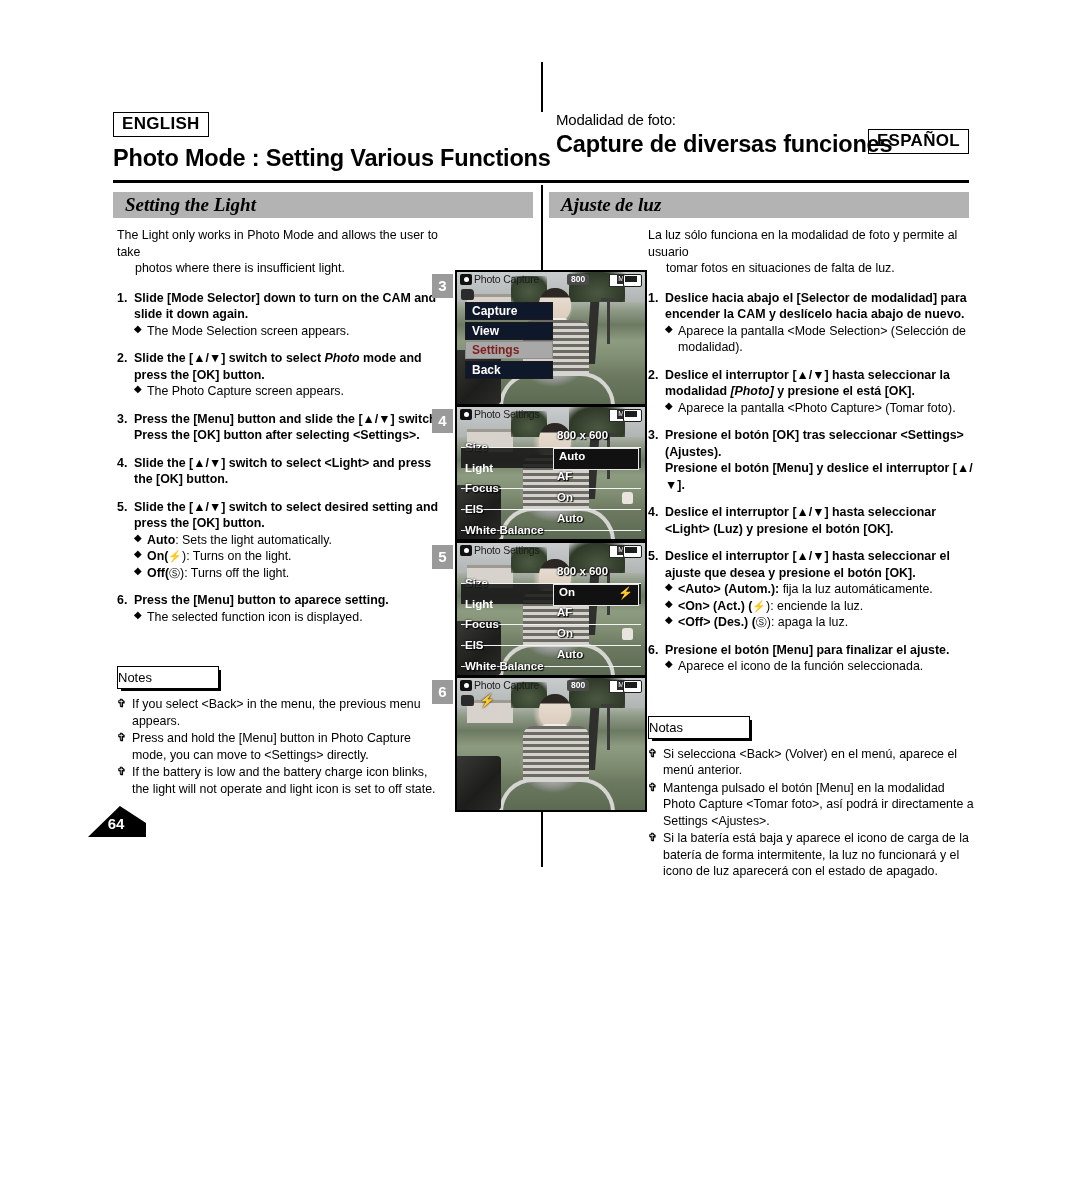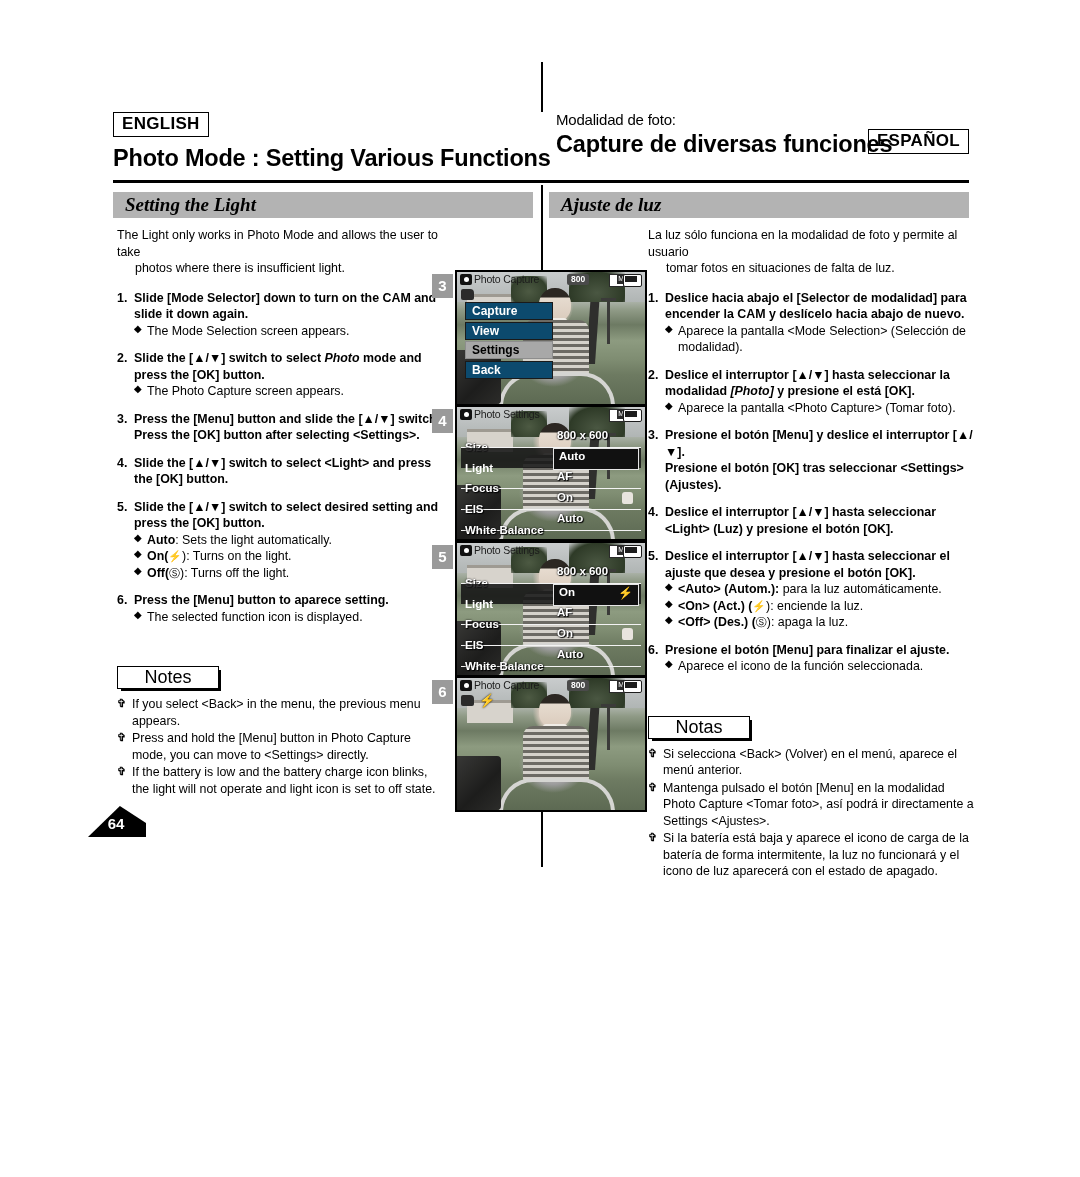--- a/index.html
+++ b/index.html
@@ -175,22 +175,22 @@
     width: 100px;
     height: 21px;
     background: #000;
   }
   .notes-box .inner {
     position: relative;
     width: 100px;
     height: 21px;
     border: 1.5px solid #000;
     background: #fff;
-    text-align: center;
-    font-size: 18px;
+    text-align: left;
+    font-size: 13px;
     line-height: 21px;
   }
   .note-item {
     position: relative;
     padding-left: 15px;
     margin-bottom: 1px;
   }
   .note-item .cross {
     position: absolute;
     left: 0; top: 0px;
@@ -446,27 +446,27 @@
     top: 30px;
     width: 88px;
   }
   .menu-list .mi {
     height: 16px;
     line-height: 16px;
     padding-left: 6px;
     font-size: 12px;
     font-weight: bold;
     color: #fff;
-    background: #0c4a6e;
+    background: #0f172a;
     margin-bottom: 1.5px;
     border: 1px solid #1a1a1a;
   }
   .menu-list .mi.sel {
     background: #a8a8a8;
-    color: #000000;
+    color: #7f1d1d;
     border-color: #8d8d8d;
   }
 
   
   .set-list {
     position: absolute;
     left: 4px;
     top: 20px;
     right: 4px;
   }
@@ -625,33 +625,33 @@
     </div>
 
     <div class="step">
       <span class="num">2.</span>
       <div class="head"><span>Deslice el interruptor [▲/▼] hasta seleccionar la modalidad </span><em>[Photo]</em><span> y presione el está [OK].</span></div>
       <div class="bullet"><span class="dia">◆</span><span>Aparece la pantalla &lt;Photo Capture&gt; (Tomar foto).</span></div>
     </div>
 
     <div class="step">
       <span class="num">3.</span>
+      <div class="head">Presione el botón [OK] tras seleccionar &lt;Settings&gt; (Ajustes).</div>
       <div class="head">Presione el botón [Menu] y deslice el interruptor [▲/▼].</div>
-      <div class="head">Presione el botón [OK] tras seleccionar &lt;Settings&gt; (Ajustes).</div>
     </div>
 
     <div class="step">
       <span class="num">4.</span>
       <div class="head">Deslice el interruptor [▲/▼] hasta seleccionar &lt;Light&gt; (Luz) y presione el botón [OK].</div>
     </div>
 
     <div class="step">
       <span class="num">5.</span>
       <div class="head">Deslice el interruptor [▲/▼] hasta seleccionar el ajuste que desea y presione el botón [OK].</div>
-      <div class="bullet"><span class="dia">◆</span><b>&lt;Auto&gt; (Autom.):</b><span> para la luz automáticamente.</span></div>
+      <div class="bullet"><span class="dia">◆</span><b>&lt;Auto&gt; (Autom.):</b><span> fija la luz automáticamente.</span></div>
       <div class="bullet"><span class="dia">◆</span><b>&lt;On&gt; (Act.) (</b><span class="small-ic">⚡</span><span>): enciende la luz.</span></div>
       <div class="bullet"><span class="dia">◆</span><b>&lt;Off&gt; (Des.) (</b><span class="small-ic">Ⓢ</span><span>): apaga la luz.</span></div>
     </div>
 
     <div class="step">
       <span class="num">6.</span>
       <div class="head">Presione el botón [Menu] para finalizar el ajuste.</div>
       <div class="bullet"><span class="dia">◆</span><span>Aparece el icono de la función seleccionada.</span></div>
     </div>
 

